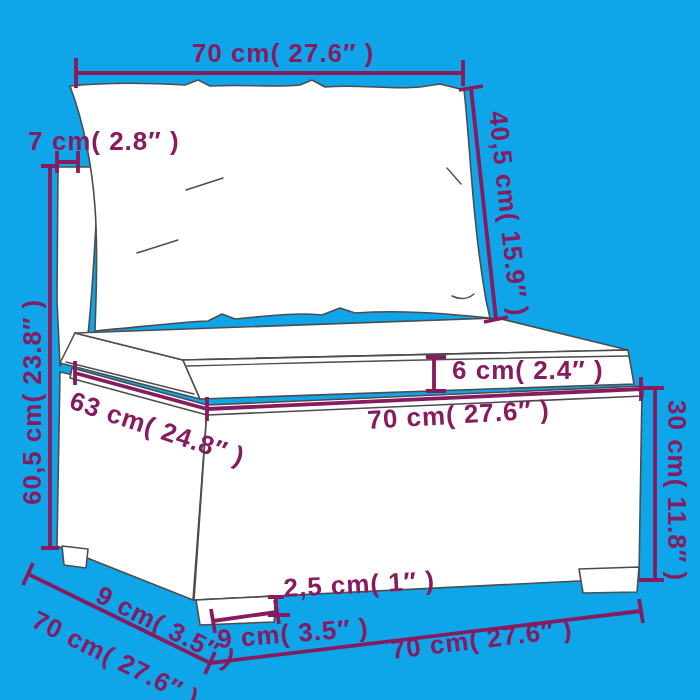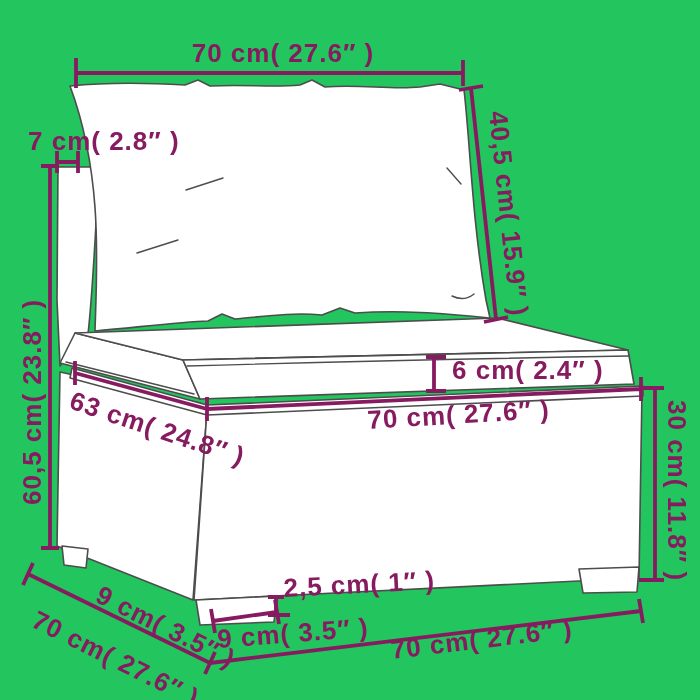--- a/index.html
+++ b/index.html
@@ -1,16 +1,16 @@
 <!DOCTYPE html>
 <html><head>
 <meta charset="utf-8">
 <style>
   html,body{margin:0;padding:0;background:#ffffff;}
-  .stage{position:relative;width:700px;height:700px;background:#22c55e;overflow:hidden;
+  .stage{position:relative;width:700px;height:700px;background:#0ea5e9;overflow:hidden;
          font-family:"Liberation Sans",sans-serif;}
   svg{display:block;}
   .dimtext{font-family:"Liberation Sans",sans-serif;font-weight:bold;font-size:26px;
            letter-spacing:1px;fill:#871b60;}
   .dimline{stroke:#871b60;stroke-width:3.8;fill:none;stroke-linecap:butt;}
   .art{stroke:#4d4d4d;stroke-width:1.6;fill:#ffffff;stroke-linejoin:round;}
   .artline{stroke:#4d4d4d;stroke-width:1.4;fill:none;stroke-linecap:round;}
 </style>
 </head>
 <body>

